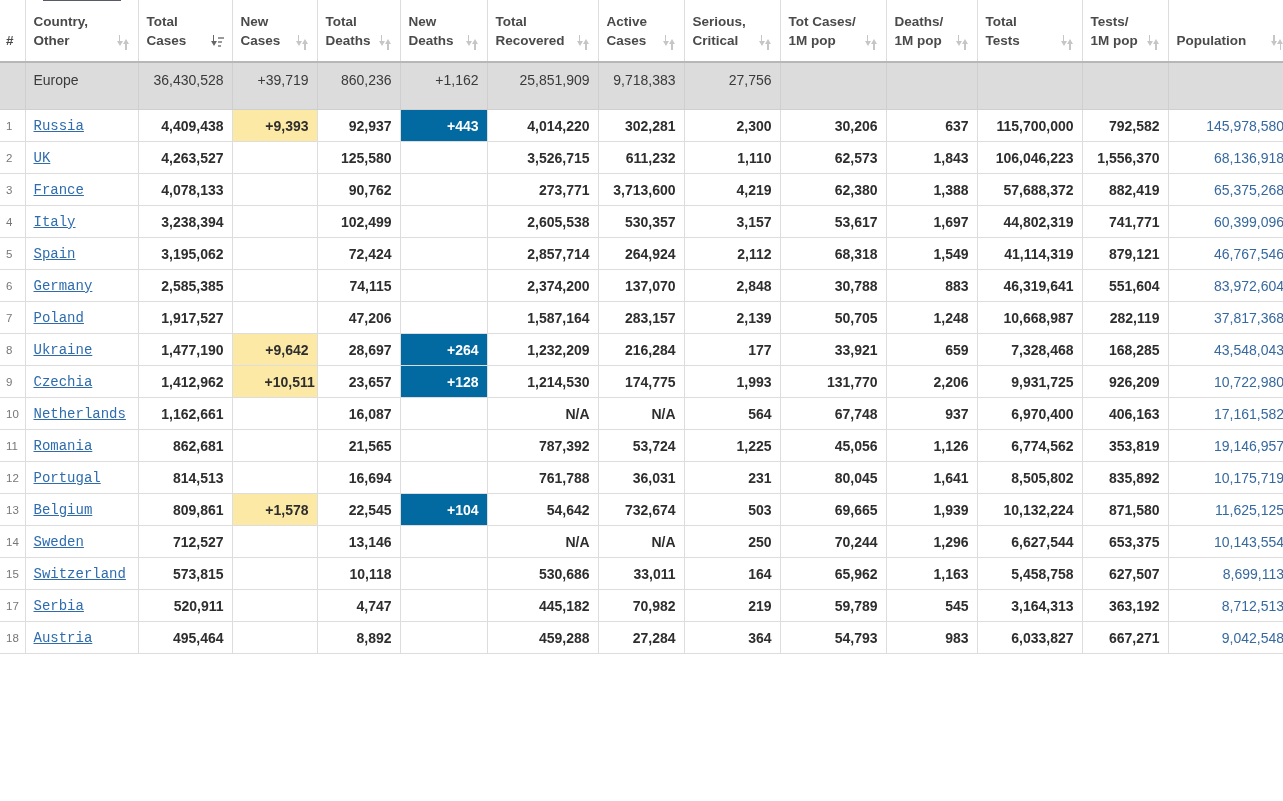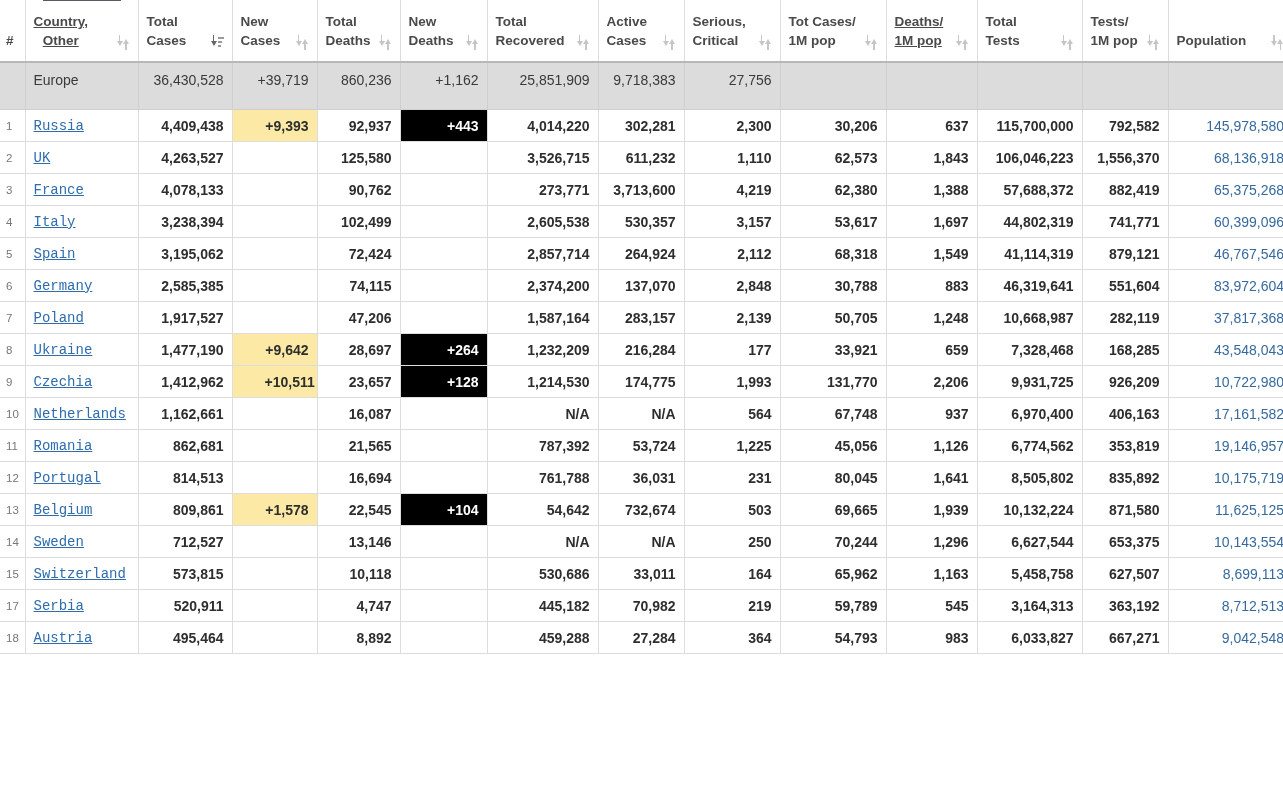--- a/index.html
+++ b/index.html
@@ -42,21 +42,21 @@
     position: relative;
   }
   th.col-rank {
     border-left: none !important;
     text-align: left;
     padding-left: 6px !important;
     padding-right: 4px !important;
     font-weight: normal;
     color: #555;
   }
-  th.col-country { text-align: center; text-decoration: underline; }
+  th.col-country { text-align: left; }
   th.num { text-align: left; }
   th.col-pop { border-right: none !important; }
 
   .th-inner {
     display: flex;
     align-items: flex-end;
     justify-content: space-between;
     gap: 6px;
   }
   .th-label { display: block; white-space: pre-line; }
@@ -153,21 +153,21 @@
     height: 37px;
     padding-top: 9px;
     padding-bottom: 21px;
   }
   tr.agg td.rank { background: #dcdcdc; border-left: none; }
   tr.agg td.country { font-size: 14px; color: #3a3a3a; }
   tr.agg td.pop { border-right: none; }
 
   
   td.hl-new-cases { background: #fbe9a5; padding-left: 32px; }
-  td.hl-new-deaths { background: #000000; color: #ffffff; }
+  td.hl-new-deaths { background: #0369a1; color: #ffffff; }
 
   tbody tr td:first-child { border-left: none; }
 </style>
 </head>
 <body>
 
 <div id="app">
   <table class="main-table">
     <thead>
       <tr class="head-row">
@@ -277,21 +277,21 @@
             <span class="th-label">Tot Cases/
 1M pop</span>
             <span class="sort-ico">
                 <i class="a-dn"></i>
                 <i class="s-dn"></i>
                 <i class="a-up"></i>
                 <i class="s-up"></i>
               </span>
           </span>
         </th>
-        <th class="num" style="width: 91px; text-decoration: underline;">
+        <th class="num" style="width: 91px;">
           <span class="th-inner">
             <span class="th-label">Deaths/
 1M pop</span>
             <span class="sort-ico">
                 <i class="a-dn"></i>
                 <i class="s-dn"></i>
                 <i class="a-up"></i>
                 <i class="s-up"></i>
               </span>
           </span>

